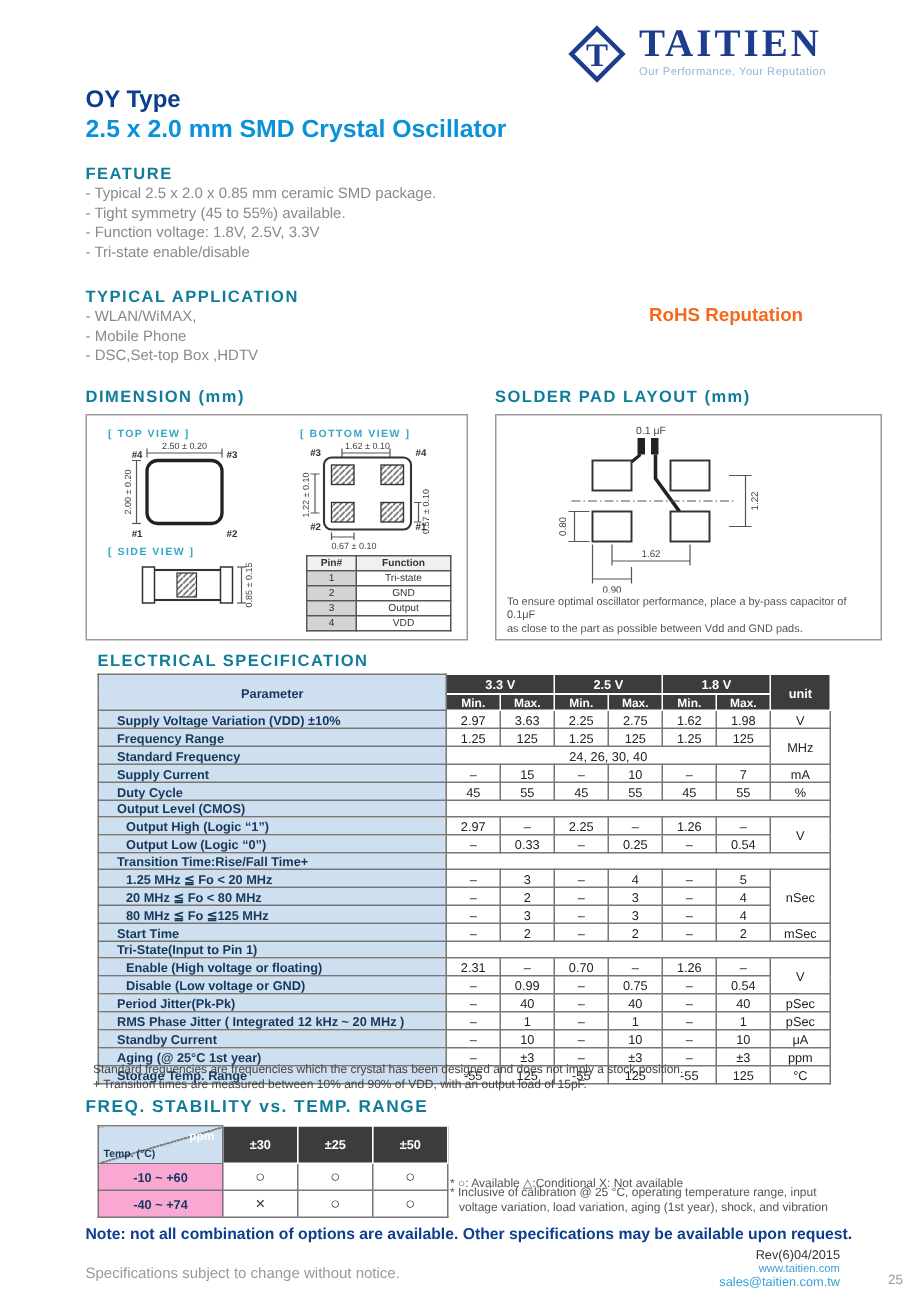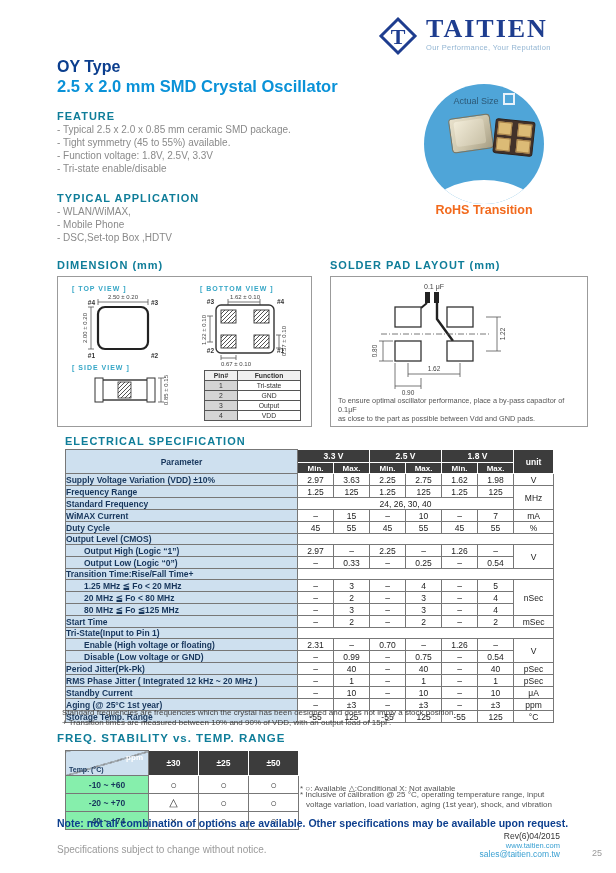--- a/index.html
+++ b/index.html
@@ -66,35 +66,35 @@
   .sol-note{position:absolute;left:7px;top:119px;width:242px;font-size:7.3px;
             color:#555;line-height:9px;}
 
   
   .spec-table{position:absolute;left:65px;top:449px;width:488px;border-collapse:collapse;
               table-layout:fixed;font-size:8.5px;}
   .spec-table td,.spec-table th{border:1px solid #777;padding:0 2px;height:11px;overflow:hidden;white-space:nowrap;}
   .spec-table th.ghead{background:#3c3c3c;color:#fff;border:1px solid #fff;font-size:8.5px;height:12px;}
   .spec-table th.shead{background:#3c3c3c;color:#fff;border:1px solid #fff;font-size:8px;height:10px;}
   .spec-table th.phead{background:#cee0ef;color:#17365c;font-size:8.5px;border:1px solid #777;}
-  .spec-table td.param{background:#cee0ef;color:#17365c;font-weight:bold;text-align:left;padding-left:0;}
+  .spec-table td.param{background:#cee0ef;color:#17365c;font-weight:bold;text-align:left;padding-left:12px;}
   .spec-table td.param.ind{padding-left:18px;}
   .spec-table td.sechead{height:9px;}
   .spec-table td.val{background:#fff;text-align:center;color:#222;}
   .spec-note{position:absolute;left:62px;font-size:8px;color:#444;}
 
   
   .freq-table{position:absolute;left:65px;top:750px;border-collapse:collapse;font-size:8.5px;}
   .freq-table th,.freq-table td{border:1px solid #777;text-align:center;}
   .freq-table th.fcol{background:#3c3c3c;color:#fff;border:1px solid #fff;width:47px;height:22px;font-size:8.5px;}
   .freq-table th.fcorner{width:82px;height:22px;background:#cee0ef;position:relative;padding:0;
       background-image:linear-gradient(to bottom right,transparent 48.8%,#777 48.8%,#777 51.2%,transparent 51.2%);}
   .fppm{position:absolute;right:5px;top:2px;color:#fff;font-weight:bold;font-size:8px;}
   .ftemp{position:absolute;left:3px;bottom:2px;color:#17365c;font-weight:bold;font-size:7px;}
-  .freq-table td.frange{background:#86efac;color:#17365c;font-weight:bold;height:15px;font-size:8.5px;}
+  .freq-table td.frange{background:#f9a8d4;color:#17365c;font-weight:bold;height:15px;font-size:8.5px;}
   .freq-table td.fsym{background:#fff;color:#333;font-size:11px;height:15px;}
   .freq-legend{position:absolute;font-size:8px;color:#555;line-height:9.5px;}
 
   
   .bottom-note{position:absolute;left:57px;top:817px;width:530px;font-size:10.5px;
                font-weight:bold;color:#0d3f8e;}
   .f-rev{position:absolute;right:56px;top:831px;font-size:8.5px;color:#333;padding-left:36px;}
   .f-site{position:absolute;right:56px;top:841px;font-size:7.5px;color:#3aa0d2;}
   .f-left{position:absolute;left:57px;top:844px;font-size:10px;color:#9a9a9a;}
   .f-email{position:absolute;right:56px;top:849px;font-size:8.5px;color:#3aa0d2;}
@@ -127,36 +127,21 @@
       <li>Tri-state enable/disable</li>
     </ul>
 
   <div class="sec-h" style="left:57px;top:192px;">TYPICAL APPLICATION</div>
   <ul class="plain-list" style="left:57px;top:205px;">
       <li>WLAN/WiMAX,</li>
       <li>Mobile Phone</li>
       <li>DSC,Set-top Box ,HDTV</li>
     </ul>
 
-  <div class="as-circle">
-    <div class="as-row">
-      <span>Actual Size</span><span class="as-square"></span>
-    </div>
-    <div class="as-oval"></div>
-    <div class="chip1">
-        <div class="chip1-inner"></div>
-      </div>
-    <div class="chip2">
-      <div class="pad pad-tl"></div>
-      <div class="pad pad-tr"></div>
-      <div class="pad pad-bl"></div>
-      <div class="pad pad-br"></div>
-    </div>
-  </div>
-  <div class="rohs">RoHS Transition</div>
+  <div class="rohs">RoHS Reputation</div>
 
   <div class="sec-h" style="left:57px;top:259px;">DIMENSION (mm)</div>
   <div class="diag-box dim-box">
     <svg width="253" height="149" viewBox="0 0 253 149">
       <defs>
         <pattern id="hatch1" patternUnits="userSpaceOnUse" width="4" height="4">
           <path d="M0,4 L4,0" stroke="#555" stroke-width="1"></path>
         </pattern>
       </defs>
 
@@ -324,21 +309,21 @@
           <td class="val">125</td>
           <td class="val">1.25</td>
           <td class="val">125</td>
           <td class="val unit" rowspan="2">MHz</td>
         </tr>
         <tr>
           <td class="param">Standard Frequency</td>
           <td class="val" colspan="6">24, 26, 30, 40</td>
         </tr>
         <tr>
-          <td class="param">WiMAX Current</td>
+          <td class="param">Supply Current</td>
           <td class="val">–</td>
           <td class="val">15</td>
           <td class="val">–</td>
           <td class="val">10</td>
           <td class="val">–</td>
           <td class="val">7</td>
           <td class="val unit" rowspan="1">mA</td>
         </tr>
         <tr>
           <td class="param">Duty Cycle</td>
@@ -507,26 +492,20 @@
         </tr>
     </thead>
     <tbody>
         <tr>
           <td class="frange">-10 ~ +60</td>
           <td class="fsym">○</td>
           <td class="fsym">○</td>
           <td class="fsym">○</td>
         </tr>
         <tr>
-          <td class="frange">-20 ~ +70</td>
-          <td class="fsym">△</td>
-          <td class="fsym">○</td>
-          <td class="fsym">○</td>
-        </tr>
-        <tr>
           <td class="frange">-40 ~ +74</td>
           <td class="fsym">×</td>
           <td class="fsym">○</td>
           <td class="fsym">○</td>
         </tr>
       </tbody>
   </table>
   <div class="freq-legend" style="left:300px;top:768px;margin-top:16px;">* ○: Available  △:Conditional  X: Not available</div>
   <div class="freq-legend" style="left:300px;top:790px;width:270px;">
     <div>* Inclusive of calibration @ 25 °C, operating temperature range, input</div>

